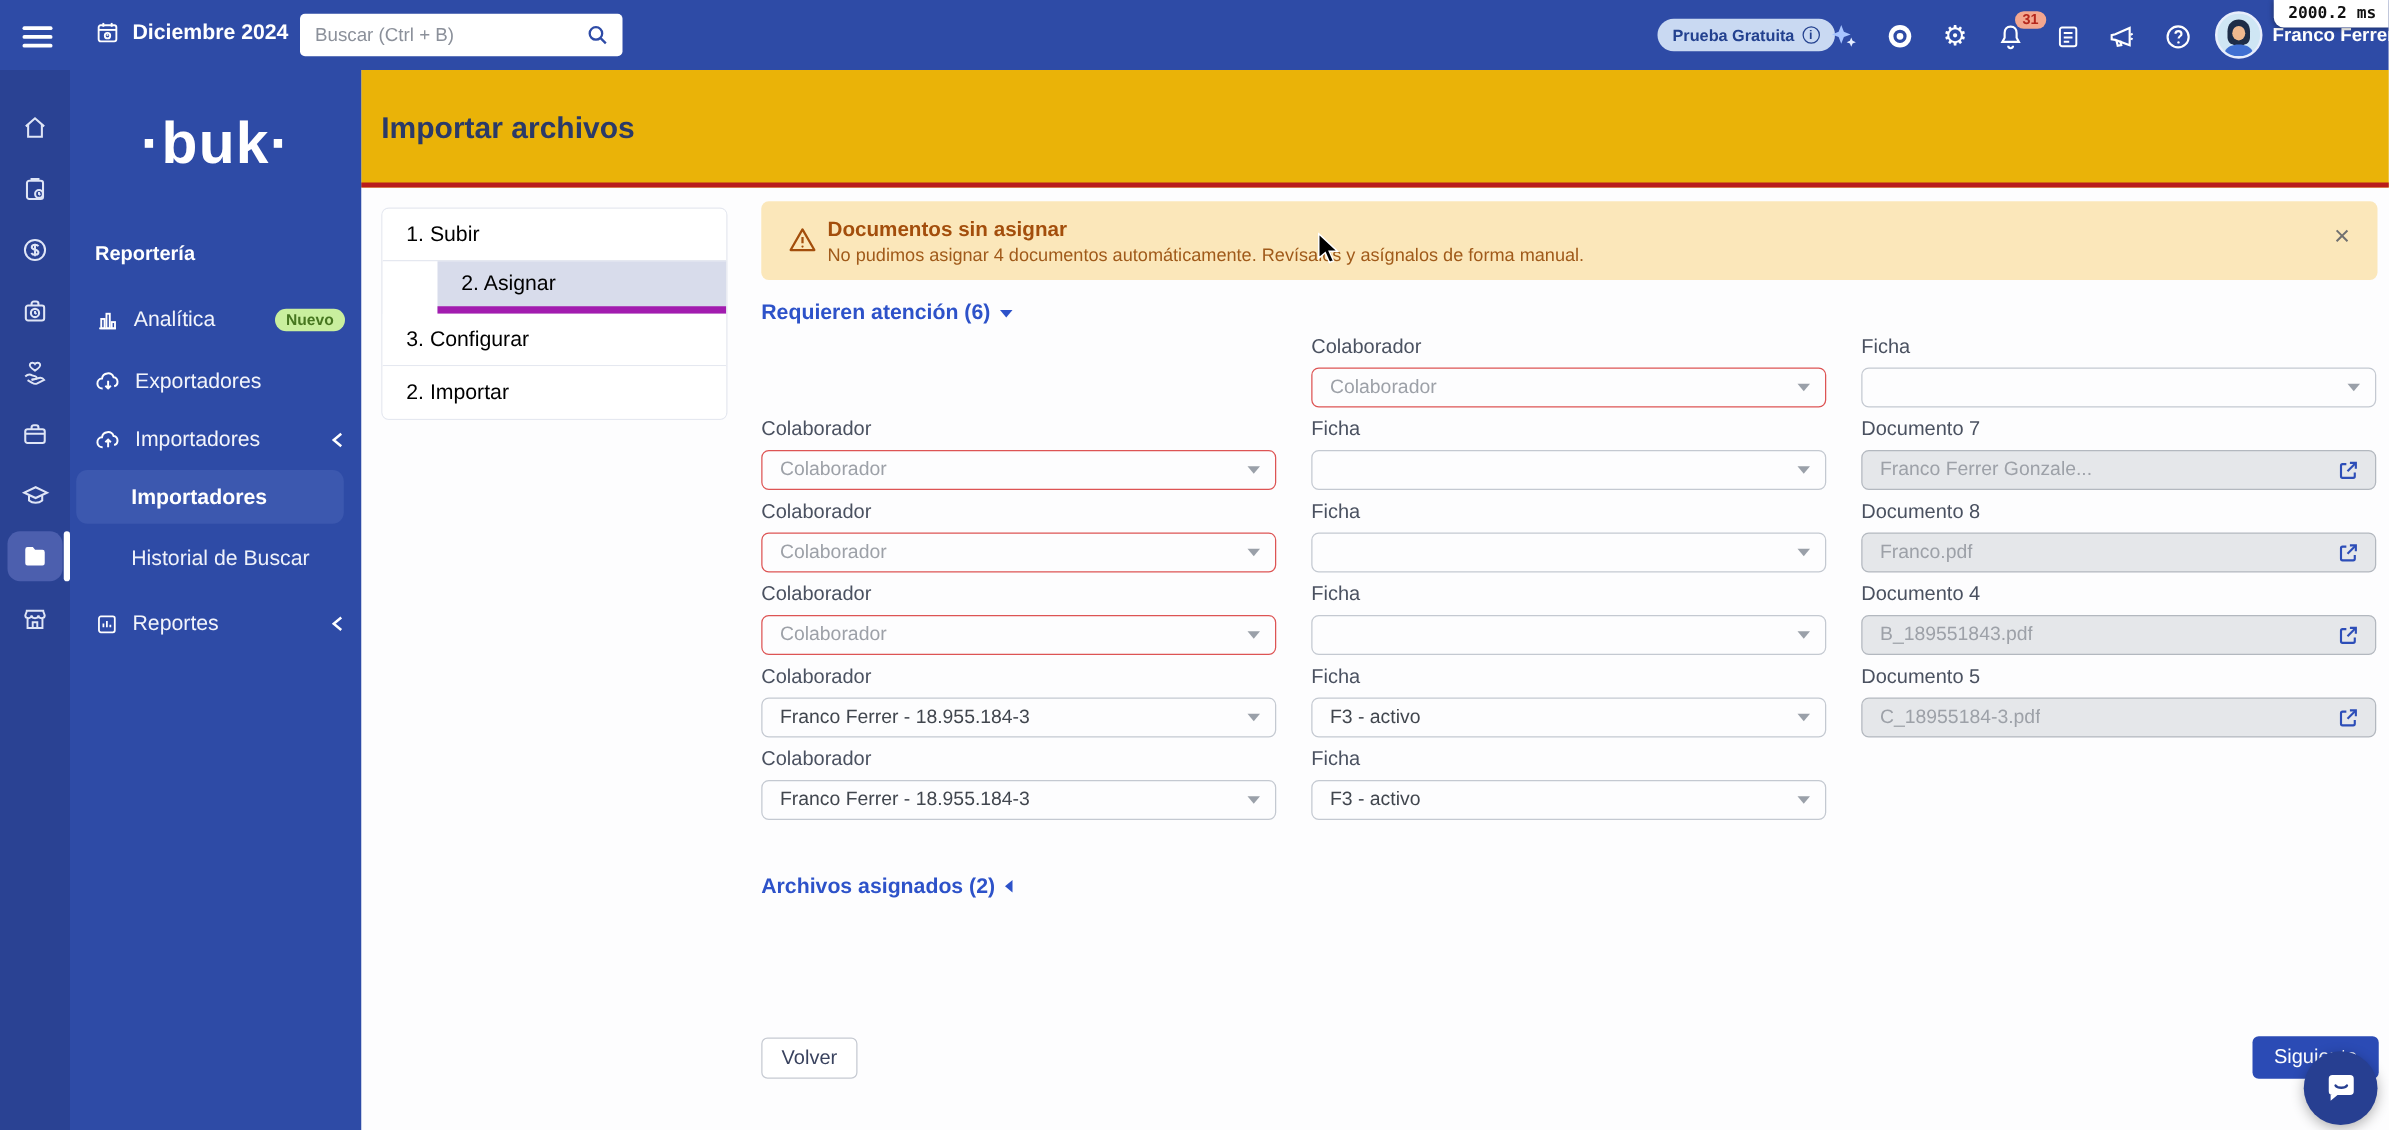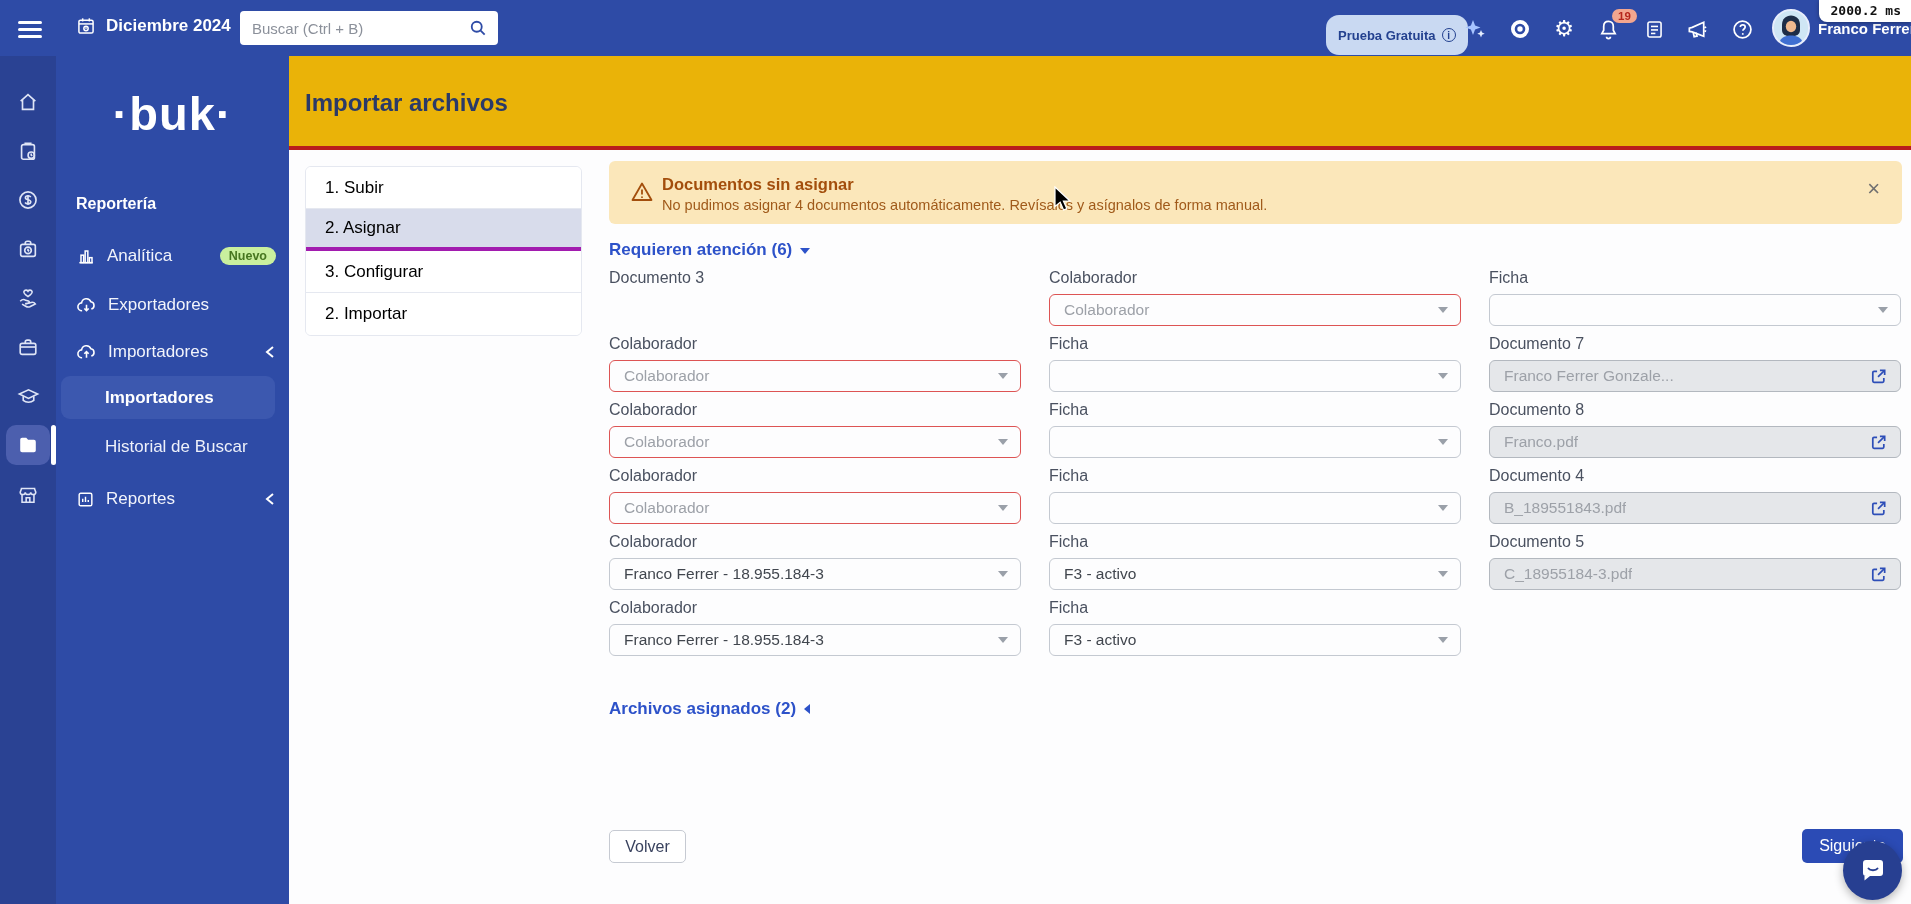--- a/index.html
+++ b/index.html
@@ -8,21 +8,21 @@
 
   
   .topbar { position:absolute; left:0; top:0; width:1911px; height:56px; background:#2e4ba6; z-index:30; }
   .hamburger { position:absolute; left:18px; top:17px; width:24px; height:22px; cursor:pointer; }
   .hamburger span { display:block; height:3px; background:#fff; border-radius:2px; margin:4px 0; }
   .cal-wrap { position:absolute; left:76px; top:16px; display:flex; align-items:center; gap:10px; color:#fff; }
   .cal-date { font-size:17px; font-weight:bold; color:#fff; }
   .searchbox { position:absolute; left:240px; top:11px; width:258px; height:34px; background:#fff; border-radius:4px; display:flex; align-items:center; padding:0 10px 0 12px; }
   .searchbox input { flex:1; border:none; outline:none; font-size:15px; color:#6a7080; font-family:"Liberation Sans",sans-serif; background:transparent; }
   .searchbox input::placeholder { color:#8b909a; }
-  .trial-pill { position:absolute; left:1326px; top:15px; height:40px; background:#c9d9f2; border-radius:13px; display:flex; align-items:center; gap:6px; padding:0 12px; font-size:13px; font-weight:bold; color:#23418f; cursor:pointer; }
+  .trial-pill { position:absolute; left:1326px; top:15px; height:26px; background:#c9d9f2; border-radius:13px; display:flex; align-items:center; gap:6px; padding:0 12px; font-size:13px; font-weight:bold; color:#23418f; cursor:pointer; }
   .info-dot { width:14px; height:14px; border:1.4px solid #23418f; border-radius:50%; font-size:10px; display:flex; align-items:center; justify-content:center; font-weight:bold; }
   .tb-ic { position:absolute; top:16px; width:26px; height:26px; display:flex; align-items:center; justify-content:center; cursor:pointer; color:#fff; }
   .badge-23 { position:absolute; left:1612px; top:9px; background:#f3a68f; color:#b5271c; font-size:11.5px; font-weight:bold; border-radius:9px; padding:1px 6px; z-index:2; }
   .avatar { position:absolute; left:1772px; top:9px; width:38px; height:38px; border-radius:50%; border:2px solid #e8eefc; overflow:hidden; background:#cfe6f4; cursor:pointer; }
   .user-name { position:absolute; left:1818px; top:20px; color:#fff; font-size:15px; font-weight:bold; white-space:nowrap; }
   .latency-tip { position:absolute; right:0; top:0; background:#fff; border-radius:0 0 0 8px; padding:3px 10px 4px 12px; font-family:"DejaVu Sans Mono",monospace; font-size:13px; font-weight:bold; color:#111; box-shadow:0 1px 4px rgba(0,0,0,.35); z-index:40; }
 
   
   .rail { position:absolute; left:0; top:56px; width:56px; height:848px; background:#2a4293; z-index:20; }
   .rail-item { position:absolute; left:6px; width:44px; height:40px; display:flex; align-items:center; justify-content:center; cursor:pointer; color:#dfe5f6; }
@@ -40,21 +40,21 @@
   .sub-item { position:absolute; left:49px; top:377px; height:28px; display:flex; align-items:center; font-size:17px; cursor:pointer; color:#eef1fa; }
 
   
   .main { position:absolute; left:289px; top:56px; width:1622px; height:848px; background:#fdfdfe; }
   .main-head { position:absolute; left:0; top:0; width:1638px; height:94px; background:#eab308; border-bottom:4px solid #b91c1c; }
   .page-title { position:absolute; left:16px; top:33px; font-size:24px; font-weight:bold; color:#2b3a68; }
 
   .steps { position:absolute; left:16px; top:110px; width:277px; border:1px solid #e5e8f0; border-radius:6px; background:#fff; overflow:hidden; }
   .step { height:42px; display:flex; align-items:center; padding-left:19px; font-size:17px; color:#000000; border-bottom:1px solid #e5e8f0; cursor:pointer; background:#fff; }
   .step:last-child { border-bottom:none; }
-  .step.active { background:#d8dceb; border-bottom:4px solid #a21caf; font-weight:normal; }
+  .step.active { background:#d8dceb; border-bottom:6px solid #a21caf; font-weight:normal;margin-left:44px; }
 
   .warnbox { position:absolute; left:320px; top:105px; width:1293px; height:63px; background:#fbe7ba; border-radius:6px; }
   .warn-ic { position:absolute; left:21px; top:19px; }
   .warn-title { position:absolute; left:53px; top:14px; font-size:16.5px; font-weight:bold; color:#a34e0c; }
   .warn-body { position:absolute; left:53px; top:36px; font-size:14.5px; color:#a05a1a; }
   .warn-close { position:absolute; right:22px; top:17px; font-size:22px; color:#707070; cursor:pointer; line-height:1; }
 
   .section-link { font-size:17px; font-weight:bold; color:#2d52c9; display:flex; align-items:center; gap:8px; cursor:pointer; }
   .attention { position:absolute; left:320px; top:184px; }
   .assigned { position:absolute; left:320px; top:643px; }
@@ -123,21 +123,21 @@
           <path d="M18 13l1.1 2.6 2.6 1.1-2.6 1.1L18 20.4l-1.1-2.6-2.6-1.1 2.6-1.1Z" fill="#e4edff"></path>
         </svg>
     </span>
     <span class="tb-ic" style="left:1507px">
       <svg width="24" height="24" viewBox="0 0 24 24">
           <circle cx="12" cy="12" r="9" fill="#fff"></circle>
           <circle cx="12" cy="12" r="4" fill="none" stroke="#2e4ba6" stroke-width="2.6"></circle>
         </svg>
     </span>
     <span class="tb-ic" style="left:1551px; font-size:22px">⚙</span>
-    <span class="badge-23">19</span>
+    <span class="badge-23">31</span>
     <span class="tb-ic" style="left:1595px">
       <svg width="23" height="23" viewBox="0 0 24 24" fill="none" stroke="#fff" stroke-width="1.8">
           <path d="M12 3.5c-3.4 0-5 2.4-5 5.2v4.1l-1.9 3.4h13.8L17 12.8V8.7c0-2.8-1.6-5.2-5-5.2Z"></path>
           <path d="M10 19.5a2 2 0 0 0 4 0"></path>
         </svg>
     </span>
     <span class="tb-ic" style="left:1641px">
       <svg width="21" height="21" viewBox="0 0 24 24" fill="none" stroke="#fff" stroke-width="1.8">
           <rect x="4.5" y="3.5" width="15" height="17" rx="2"></rect>
           <line x1="8" y1="8.5" x2="16" y2="8.5"></line>
@@ -327,21 +327,20 @@
     </div>
 
     <div class="section-link attention">
       <span>Requieren atención (6)</span>
       <span class="tri-down"></span>
     </div>
 
     <div class="grid">
 
       <div class="cell">
-        <label>Documento 3</label>
       </div>
       <div class="cell">
         <label>Colaborador</label>
         <div class="fieldbox selbox error">
           <span class="ph">Colaborador</span>
           <span class="sel-caret"></span>
         </div>
       </div>
       <div class="cell">
         <label>Ficha</label>

